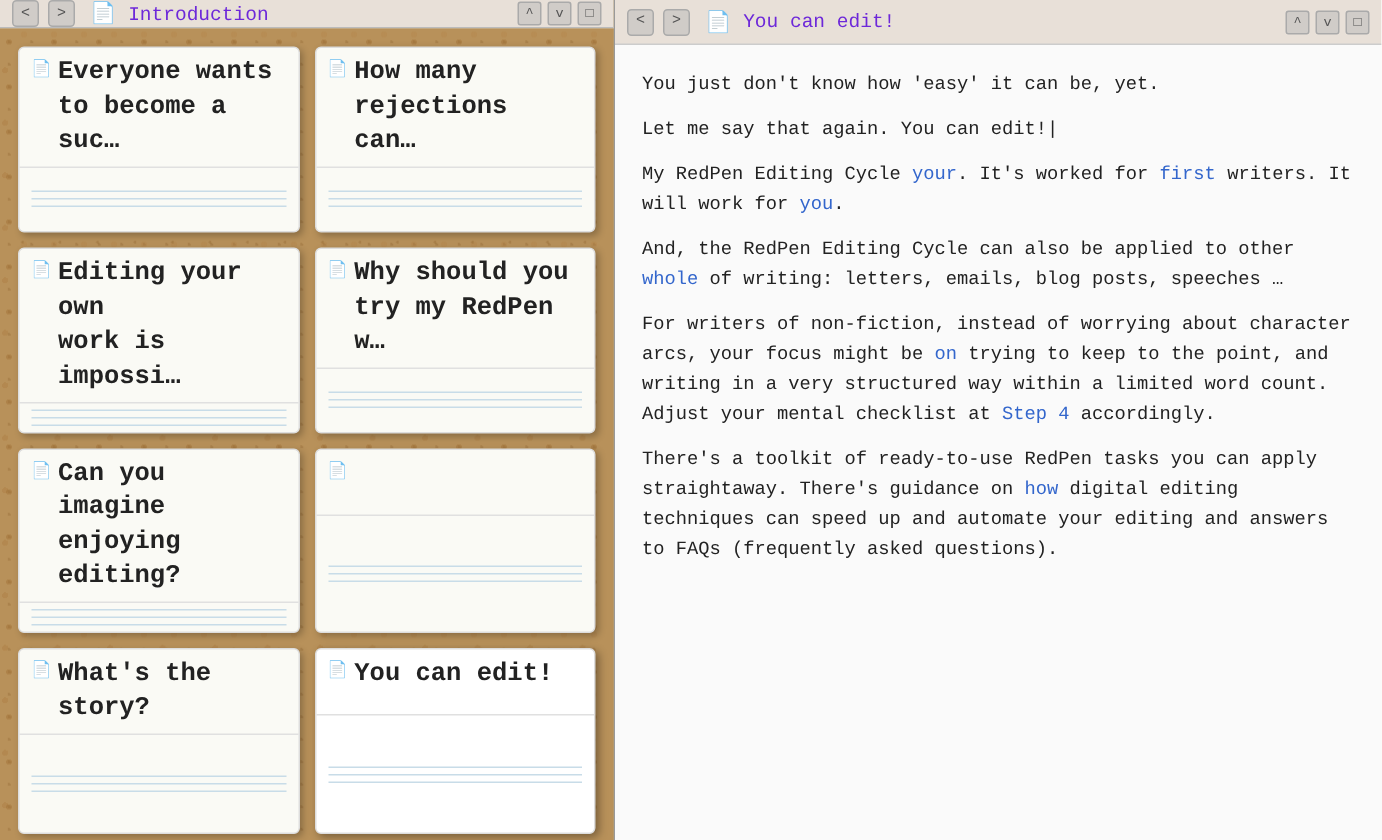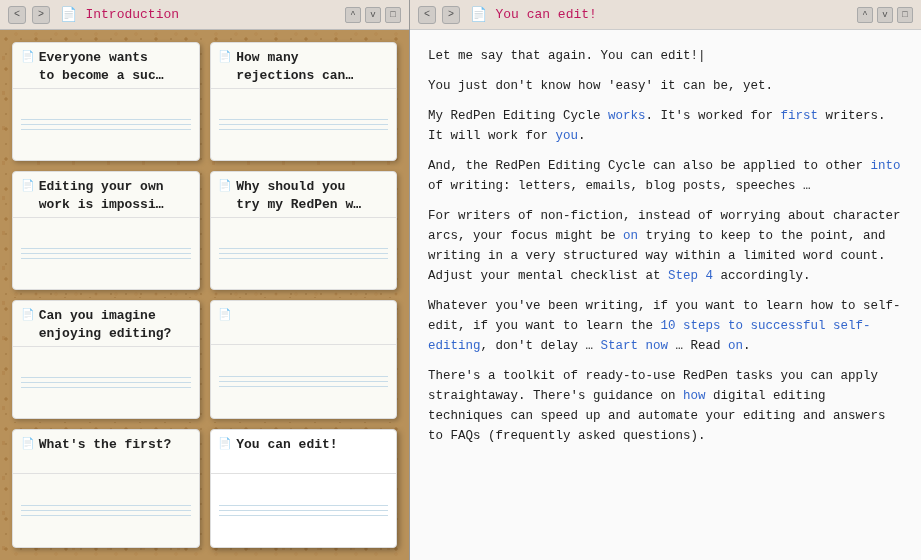--- a/index.html
+++ b/index.html
@@ -26,21 +26,21 @@
     .nav-btn {
       width: 18px; height: 18px;
       background: #d0ccc8;
       border: 1px solid #aaa;
       border-radius: 3px;
       cursor: pointer;
       display: flex; align-items: center; justify-content: center;
       font-size: 10px; color: #555;
     }
     .title-icon { font-size: 14px; margin-left: 4px; }
-    .panel-title { font-size: 13px; font-weight: normal; color: #be185d; margin-left: 2px; }
+    .panel-title { font-size: 13px; font-weight: normal; color: #6d28d9; margin-left: 2px; }
     .window-btns { margin-left: auto; display: flex; gap: 4px; }
     .win-btn { width: 16px; height: 16px; border: 1px solid #aaa; background: #d0ccc8; border-radius: 2px; cursor: pointer; display: flex; align-items: center; justify-content: center; font-size: 9px; color: #555; }
 
     
     .corkboard {
       flex: 1;
       background-color: #b8915a;
       background-image:
         radial-gradient(circle at 20% 30%, rgba(160,110,50,0.4) 2px, transparent 2px),
         radial-gradient(circle at 60% 70%, rgba(140,95,40,0.3) 1px, transparent 1px),
@@ -73,21 +73,21 @@
     }
     .card-header {
       padding: 6px 8px 4px 8px;
       border-bottom: 1px solid #e0e0e0;
       display: flex;
       align-items: flex-start;
       gap: 4px;
       min-height: 44px;
     }
     .card-doc-icon { font-size: 11px; color: #555; flex-shrink: 0; margin-top: 1px; }
-    .card-title { font-size: 13px; font-weight: bold; color: #222; line-height: 1.35; font-family: 'Courier New', Courier, monospace; }
+    .card-title { font-size: 17px; font-weight: bold; color: #222; line-height: 1.35; font-family: 'Courier New', Courier, monospace; }
     .card-lines {
       flex: 1;
       padding: 4px 8px;
       display: flex;
       flex-direction: column;
       gap: 4px;
       justify-content: center;
     }
     .card-line {
       height: 1px;
@@ -216,21 +216,21 @@
       <div class="card-lines">
         <div class="card-line"></div>
         <div class="card-line"></div>
         <div class="card-line"></div>
       </div>
     </div>
 
     <div class="index-card">
       <div class="card-header">
         <span class="card-doc-icon">📄</span>
-        <span class="card-title">What's the first?</span>
+        <span class="card-title">What's the story?</span>
       </div>
       <div class="card-lines">
         <div class="card-line"></div>
         <div class="card-line"></div>
         <div class="card-line"></div>
       </div>
     </div>
 
     <div class="index-card active">
       <div class="card-header">
@@ -252,22 +252,21 @@
     <div class="nav-btn">&gt;</div>
     <span class="title-icon">📄</span>
     <span class="panel-title">You can edit!</span>
     <div class="window-btns">
       <div class="win-btn">^</div>
       <div class="win-btn">v</div>
       <div class="win-btn">□</div>
     </div>
   </div>
   <div class="editor-content">
+    <p>You just don't know how 'easy' it can be, yet.</p>
     <p>Let me say that again. You can edit!<span class="cursor"></span></p>
-    <p>You just don't know how 'easy' it can be, yet.</p>
-    <p>My RedPen Editing Cycle <a class="link">works</a>. It's worked for <a class="link">first</a> writers. It will work for <a class="link">you</a>.</p>
-    <p>And, the RedPen Editing Cycle can also be applied to other <a class="link">into</a> of writing: letters, emails, blog posts, speeches …</p>
+    <p>My RedPen Editing Cycle <a class="link">your</a>. It's worked for <a class="link">first</a> writers. It will work for <a class="link">you</a>.</p>
+    <p>And, the RedPen Editing Cycle can also be applied to other <a class="link">whole</a> of writing: letters, emails, blog posts, speeches …</p>
     <p>For writers of non-fiction, instead of worrying about character arcs, your focus might be <a class="link">on</a> trying to keep to the point, and writing in a very structured way within a limited word count. Adjust your mental checklist at <a class="link">Step 4</a> accordingly.</p>
-    <p>Whatever you've been writing, if you want to learn how to self-edit, if you want to learn the <a class="link">10 steps to successful self-editing</a>, don't delay … <a class="link">Start now</a> … Read <a class="link">on</a>.</p>
     <p>There's a toolkit of ready-to-use RedPen tasks you can apply straightaway. There's guidance on <a class="link">how</a> digital editing techniques can speed up and automate your editing and answers to FAQs (frequently asked questions).</p>
 
   </div>
 </div>
 
 </body></html>

